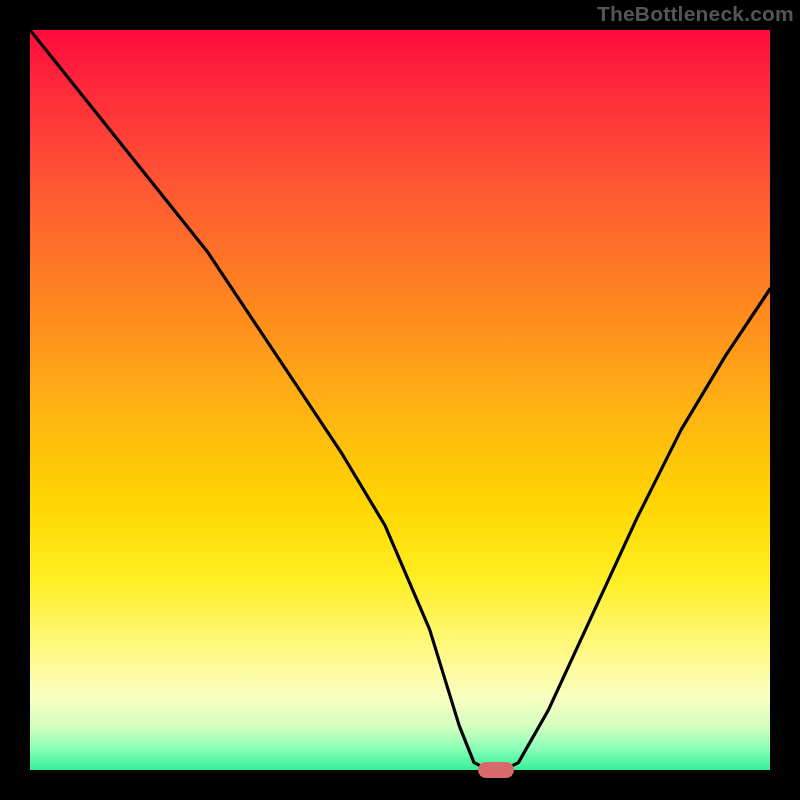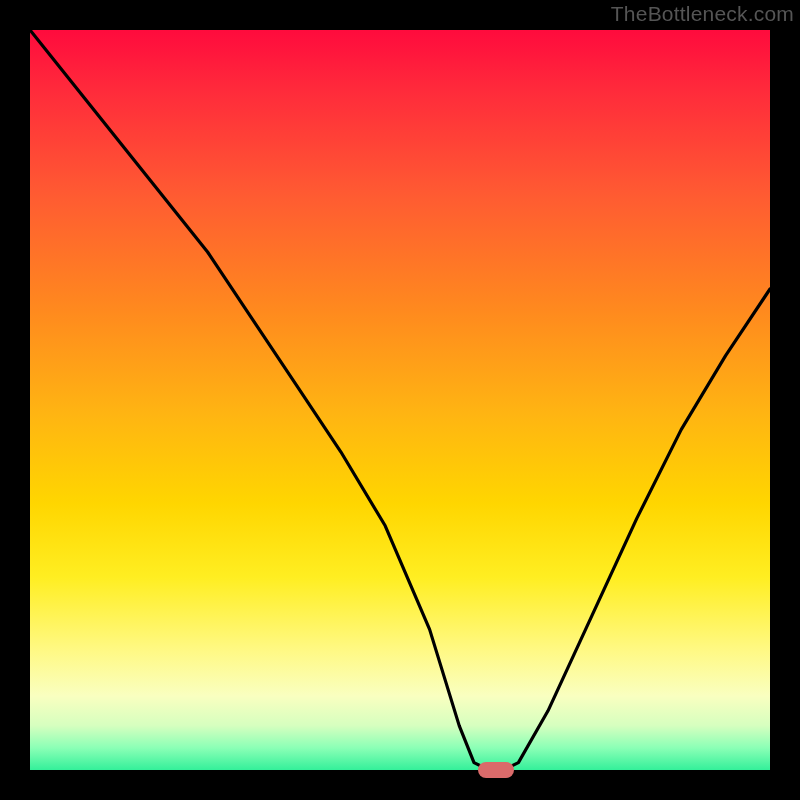--- a/index.html
+++ b/index.html
@@ -16,21 +16,21 @@
     width: 800px;
     height: 800px;
     background: #000;
   }
   .watermark {
     position: absolute;
     top: 2px;
     right: 6px;
     color: #555;
     font-size: 21px;
-    font-weight: 400;
+    font-weight: 700;
     letter-spacing: 0.2px;
     z-index: 10;
   }
   .plot {
     position: absolute;
     left: 30px;
     top: 30px;
     width: 740px;
     height: 740px;
   }

